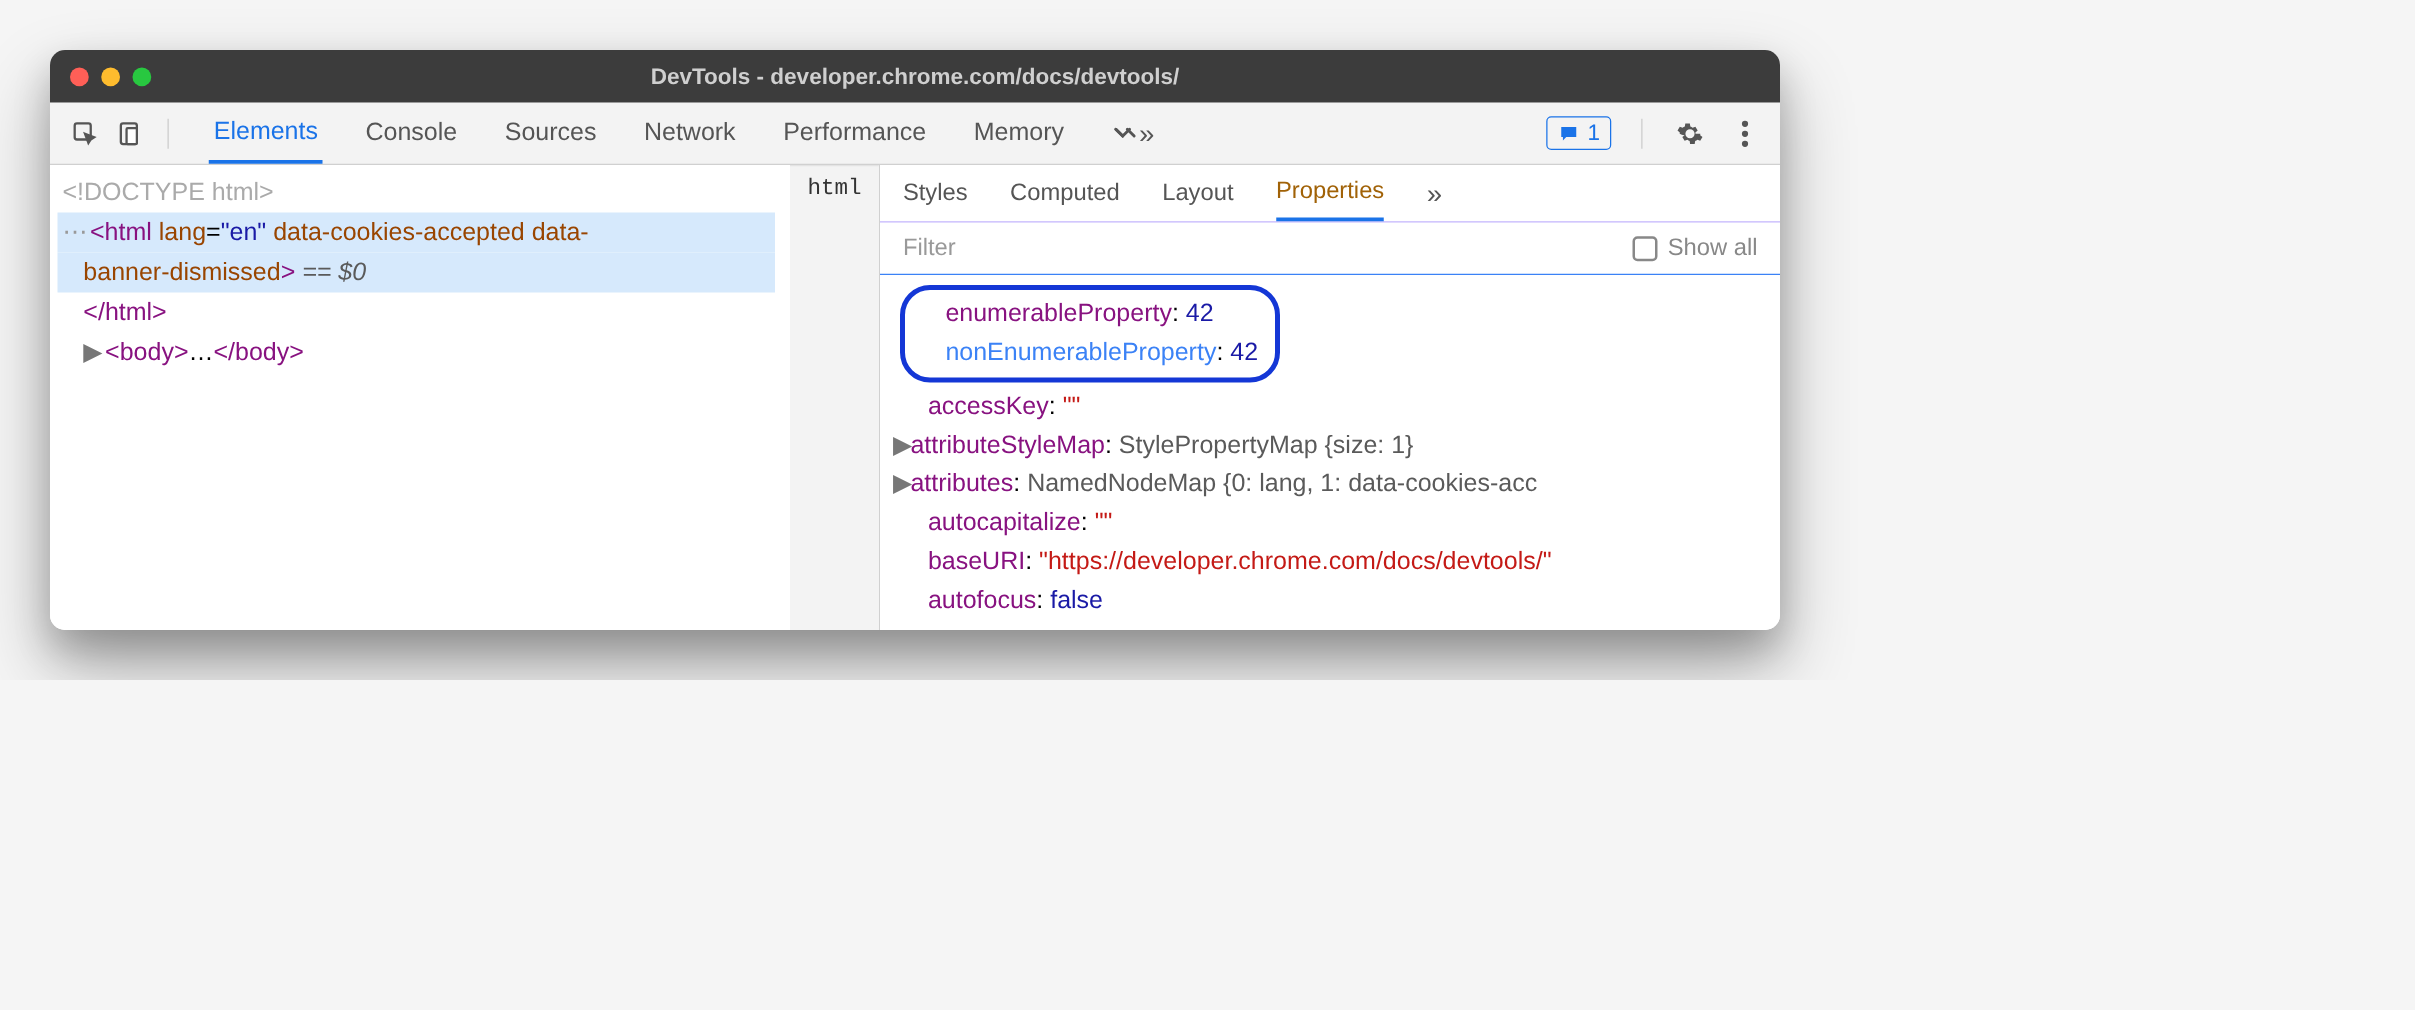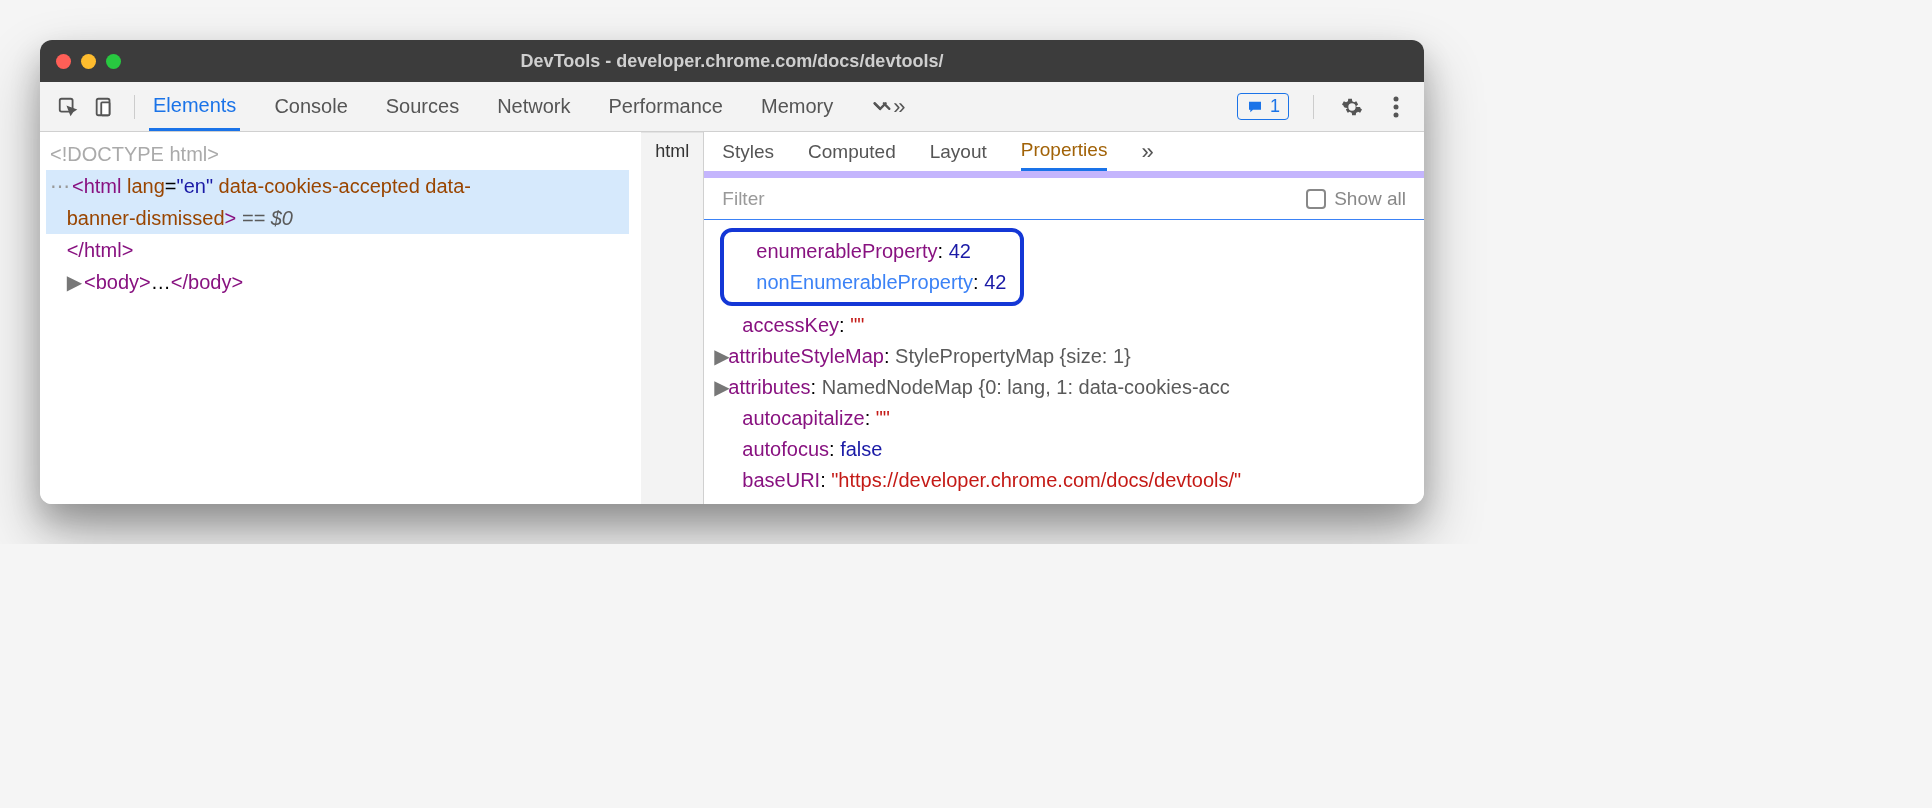--- a/index.html
+++ b/index.html
@@ -9,55 +9,55 @@
 .traffic{display:flex;gap:10px}
 .tl{width:15px;height:15px;border-radius:50%}
 .tl.r{background:#ff5f57}
 .tl.y{background:#febc2e}
 .tl.g{background:#28c840}
 .titletext{position:absolute;left:50%;transform:translateX(-50%);color:#cfcfcf;font-size:18px;font-weight:600}
 .toolbar{height:50px;border-bottom:1px solid #d0d0d0;display:flex;align-items:center;padding:0 14px;background:#f3f3f3}
 .tb-left{display:flex;align-items:center;gap:8px}
 .icn{display:flex;align-items:center;justify-content:center;width:28px;height:28px;color:#555}
 .sep{width:1px;height:24px;background:#ccc;margin:0 8px}
-.tabs{display:flex;align-items:stretch;height:100%;margin-left:6px;gap:30px}
+.tabs{display:flex;align-items:stretch;height:100%;margin-left:24px;gap:30px}
 .tab{display:flex;align-items:center;color:#555;font-size:20px;padding:0 4px;cursor:pointer}
 .tab.active{color:#1a73e8;border-bottom:3px solid #1a73e8;font-weight:400}
 .spacer{flex:1}
 .tb-right{display:flex;align-items:center;gap:16px}
 .msgbadge{display:flex;align-items:center;gap:6px;color:#1a73e8;border:1.5px solid #1a73e8;border-radius:4px;padding:2px 8px;font-size:18px}
 .panes{display:flex;background:#fff}
 .left{flex:0 0 48%;border-right:1px solid #d0d0d0;display:flex;flex-direction:row}
 .domtree{flex:1;padding:6px 12px 6px 6px;font-family:Menlo,Consolas,monospace;font-size:20px;line-height:1.6}
 .dt-line{white-space:pre;padding:0 4px}
 .sel{background:#d6e9fc}
 .gray{color:#aaa}
 .tag{color:#881280}
 .attr{color:#994500}
 .val{color:#1a1aa6}
 .ellips{color:#999;margin-right:2px}
 .expand{color:#777;margin-right:2px}
 .eq{color:#5a5a5a;font-style:italic}
-.crumbs{border-top:1px solid #e3e3e3;padding:8px 14px;background:#f3f3f3;font-family:Liberation Sans, sans-serif;font-size:18px;color:#333}
+.crumbs{border-top:1px solid #e3e3e3;padding:8px 14px;background:#f3f3f3;font-family:Liberation Mono, monospace;font-size:18px;color:#333}
 .right{flex:1;display:flex;flex-direction:column}
-.subtabs{display:flex;align-items:center;height:46px;border-bottom:7px solid #c4b5fd;padding:0 18px;gap:34px;color:#555;font-size:19px}
+.subtabs{display:flex;align-items:center;height:46px;border-bottom:1px solid #c4b5fd;padding:0 18px;gap:34px;color:#555;font-size:19px}
 .subtab{cursor:pointer;height:100%;display:flex;align-items:center}
 .subtab.active{color:#a16207;border-bottom:3px solid #1a73e8}
 .filterrow{display:flex;align-items:center;height:42px;border-bottom:1px solid #3b82f6;padding:0 18px;color:#888;font-size:19px}
 .filterrow input{border:none;outline:none;font-size:19px;flex:1;background:transparent;color:#333}
 .filterrow input::placeholder{color:#999}
 .chk{width:20px;height:20px;border:2px solid #888;border-radius:4px;margin-right:8px}
 .props{padding:6px 12px 8px 6px;font-family:Menlo,Consolas,monospace;font-size:20px;line-height:1.55;overflow:hidden}
 .props .row{white-space:nowrap;padding-left:18px}
 .pname{color:#881280}
 .pname.dim{color:#3b82f6}
 .pval{color:#1a1aa6}
 .pstr{color:#c41a16}
 .pobj{color:#5a5a5a}
-.hl{display:inline-block;border:4px solid #1437d6;border-radius:12px;padding:4px 14px;margin:2px 16px 4px 10px}
+.hl{display:inline-block;border:4px solid #1437d6;border-radius:24px;padding:4px 14px;margin:2px 16px 4px 10px}
 .tri{color:#777;display:inline-block;width:14px}
 </style>
 </head>
 <body>
 
 <div class="window">
 
   <div class="titlebar">
     <div class="traffic">
       <div class="tl r"></div>
@@ -151,18 +151,18 @@
       </div>
       <div class="props">
         <div class="hl">
           <div class="row"><span class="pname">enumerableProperty</span>: <span class="pval">42</span></div>
           <div class="row"><span class="pname dim">nonEnumerableProperty</span>: <span class="pval">42</span></div>
         </div>
         <div class="row"><span class="tri"></span><span class="pname">accessKey</span>: <span class="pstr">""</span></div>
         <div class="row" style="padding-left:4px"><span class="tri">▶</span><span class="pname">attributeStyleMap</span>: <span class="pobj">StylePropertyMap {size: 1}</span></div>
         <div class="row" style="padding-left:4px"><span class="tri">▶</span><span class="pname">attributes</span>: <span class="pobj">NamedNodeMap {0: lang, 1: data-cookies-acc</span></div>
         <div class="row"><span class="tri"></span><span class="pname">autocapitalize</span>: <span class="pstr">""</span></div>
+        <div class="row"><span class="tri"></span><span class="pname">baseURI</span>: <span class="pstr">"https://developer.chrome.com/docs/devtools/"</span></div>
         <div class="row"><span class="tri"></span><span class="pname">autofocus</span>: <span class="pval">false</span></div>
-        <div class="row"><span class="tri"></span><span class="pname">baseURI</span>: <span class="pstr">"https://developer.chrome.com/docs/devtools/"</span></div>
       </div>
     </div>
   </div>
 </div>
 
 </body></html>

